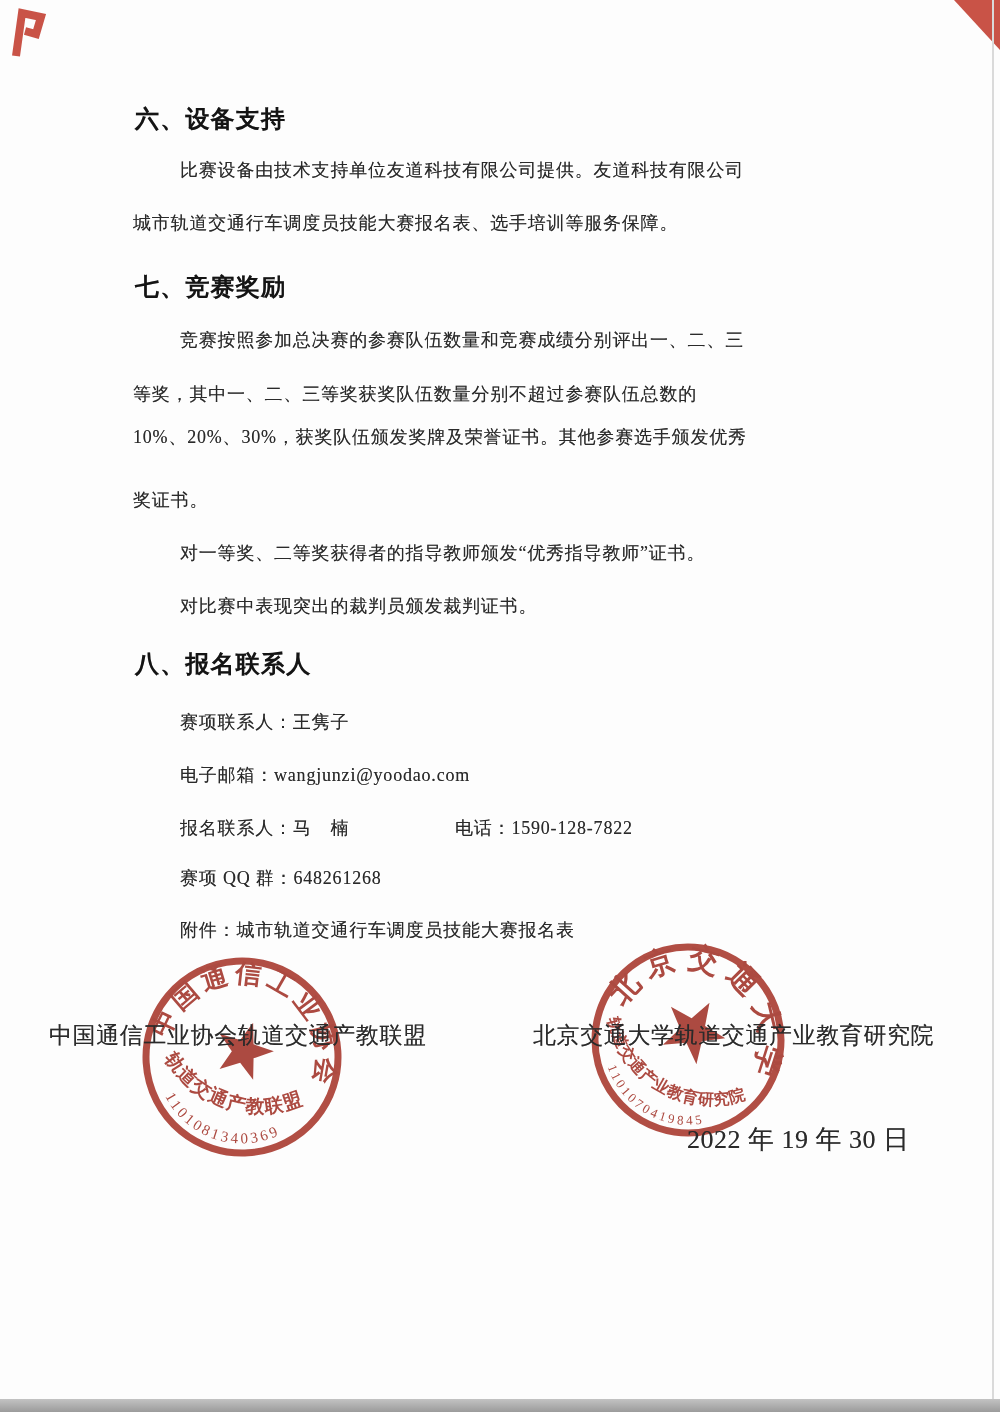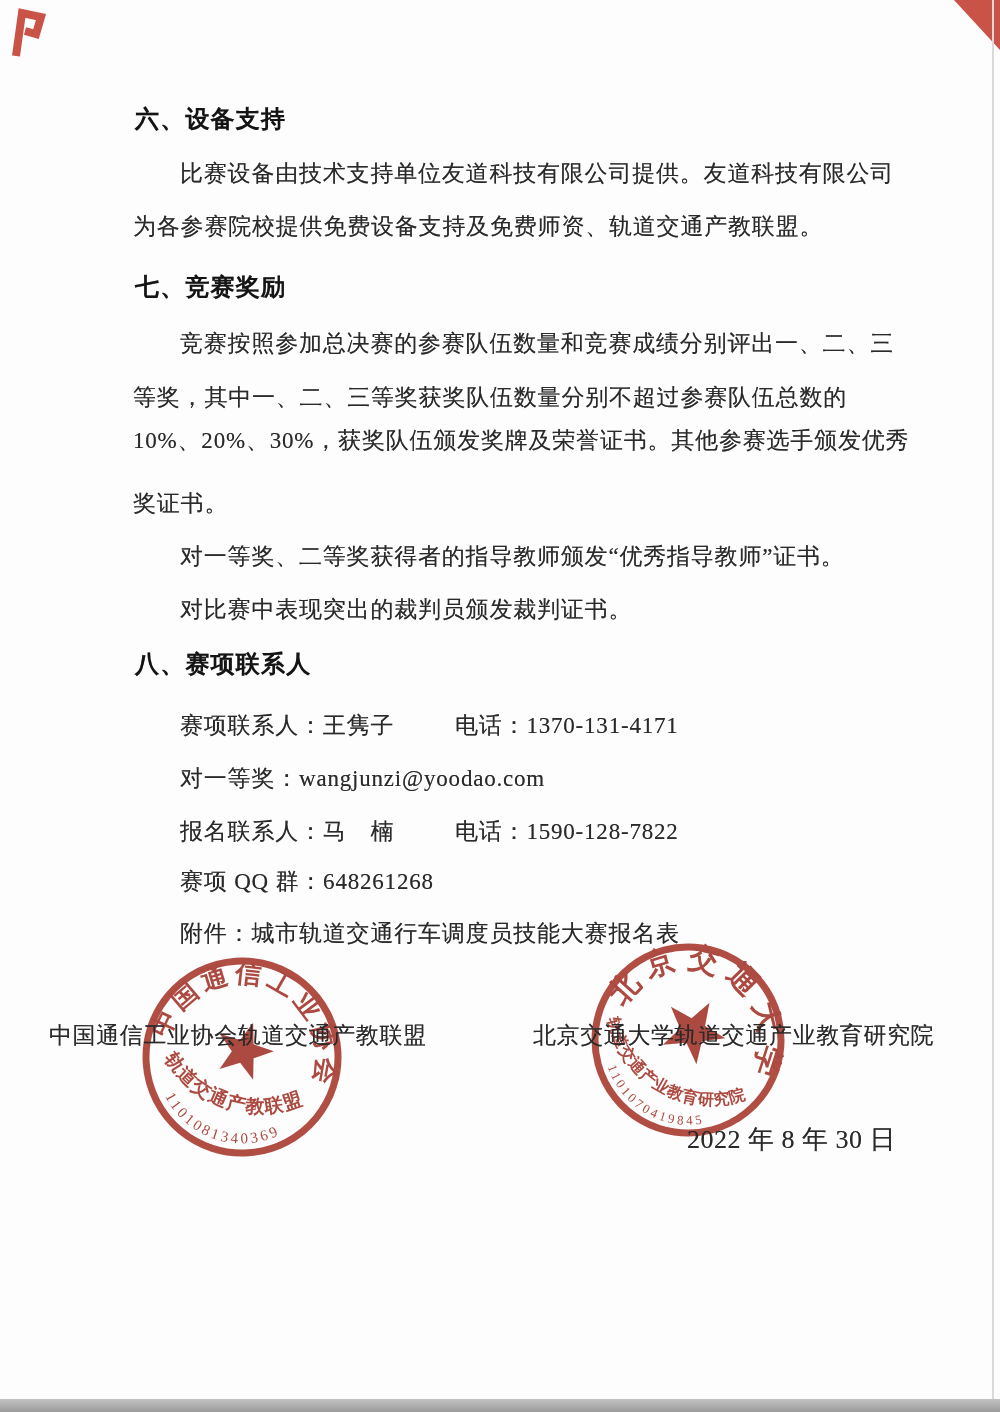--- a/index.html
+++ b/index.html
@@ -8,21 +8,21 @@
     width:1000px;height:1412px;
     margin:0 auto;
     background:#fdfdfd;
     overflow:hidden;
     font-family:"Liberation Serif","DejaVu Serif",serif;
     color:#2a2a2a;
   }
   .line{
     position:absolute;
     white-space:pre;
-    font-size:23px;
+    font-size:18px;
     letter-spacing:0.8px;
     text-shadow:0 0 0.5px rgba(45,45,45,0.55);
   }
   .heading{
     font-weight:bold;
     font-size:24px;
     color:#141414;
     letter-spacing:1.2px;
   }
   .org-line{
@@ -57,36 +57,35 @@
 
   <svg class="corner-mark" style="left:6px;top:4px" width="50" height="60">
     <path d="M10 52 L16 9 L35 13 L30 30 L19 27" stroke="#c23b2e" stroke-width="8" fill="none" opacity="0.88"></path>
   </svg>
   <svg class="corner-mark" style="left:940px;top:0" width="60" height="60">
     <polygon points="14,0 60,0 60,50" fill="#c23b2e" opacity="0.88"></polygon>
   </svg>
 
   <div class="line heading" style="left:135px;top:103px">六、设备支持</div>
   <div class="line" style="left:180px;top:158px">比赛设备由技术支持单位友道科技有限公司提供。友道科技有限公司</div>
-  <div class="line" style="left:133px;top:211px">为各参赛院校提供免费设备支持及免费师资、轨道交通产教联盟。</div>
+  <div class="line" style="left:133px;top:211px">城市轨道交通行车调度员技能大赛报名表、选手培训等服务保障。</div>
 
   <div class="line heading" style="left:135px;top:271px">七、竞赛奖励</div>
   <div class="line" style="left:133px;top:382px">等奖，其中一、二、三等奖获奖队伍数量分别不超过参赛队伍总数的</div>
   <div class="line" style="left:180px;top:328px">竞赛按照参加总决赛的参赛队伍数量和竞赛成绩分别评出一、二、三</div>
   <div class="line" style="left:133px;top:425px">10%、20%、30%，获奖队伍颁发奖牌及荣誉证书。其他参赛选手颁发优秀</div>
   <div class="line" style="left:133px;top:488px">奖证书。</div>
   <div class="line" style="left:180px;top:541px">对一等奖、二等奖获得者的指导教师颁发“优秀指导教师”证书。</div>
   <div class="line" style="left:180px;top:594px">对比赛中表现突出的裁判员颁发裁判证书。</div>
 
-  <div class="line heading" style="left:135px;top:648px">八、赛项联系人</div>
+  <div class="line heading" style="left:135px;top:648px">八、报名联系人</div>
 
   <div class="line" style="left:180px;top:710px">赛项联系人：王隽子</div>
-  <div class="line" style="left:455px;top:710px">电话：1370-131-4171</div>
 
-  <div class="line" style="left:180px;top:763px">对一等奖：wangjunzi@yoodao.com</div>
+  <div class="line" style="left:180px;top:763px">电子邮箱：wangjunzi@yoodao.com</div>
 
   <div class="line" style="left:180px;top:816px">报名联系人：马　楠</div>
   <div class="line" style="left:455px;top:816px">电话：1590-128-7822</div>
 
   <div class="line" style="left:180px;top:866px">赛项 QQ 群：648261268</div>
 
   <div class="line" style="left:180px;top:918px">附件：城市轨道交通行车调度员技能大赛报名表</div>
 
   <svg class="stamp" style="left:127px;top:942px" width="230" height="230" viewBox="-115 -115 230 230">
     <g transform="rotate(18)" fill="#ad4036">
@@ -122,18 +121,18 @@
       <path id="arcBotR" d="M -78 32 A 84 84 0 0 0 78 32" fill="none"></path>
       <text font-size="13" letter-spacing="3" fill="#a83c32">
         <textPath href="#arcBotR" startOffset="50%" text-anchor="middle">1101070419845</textPath>
       </text>
     </g>
   </svg>
 
   <div class="line org-line" style="left:49px;top:1020px">中国通信工业协会轨道交通产教联盟</div>
   <div class="line org-line" style="left:533px;top:1020px">北京交通大学轨道交通产业教育研究院</div>
 
-  <div class="line date-line" style="left:687px;top:1122px">2022 年 8 年 30 日</div>
+  <div class="line date-line" style="left:687px;top:1122px">2022 年 19 年 30 日</div>
 
   <div class="scan-edge-right"></div>
   <div class="scan-bottom-bar"></div>
 
 </div>
 
 </body></html>

